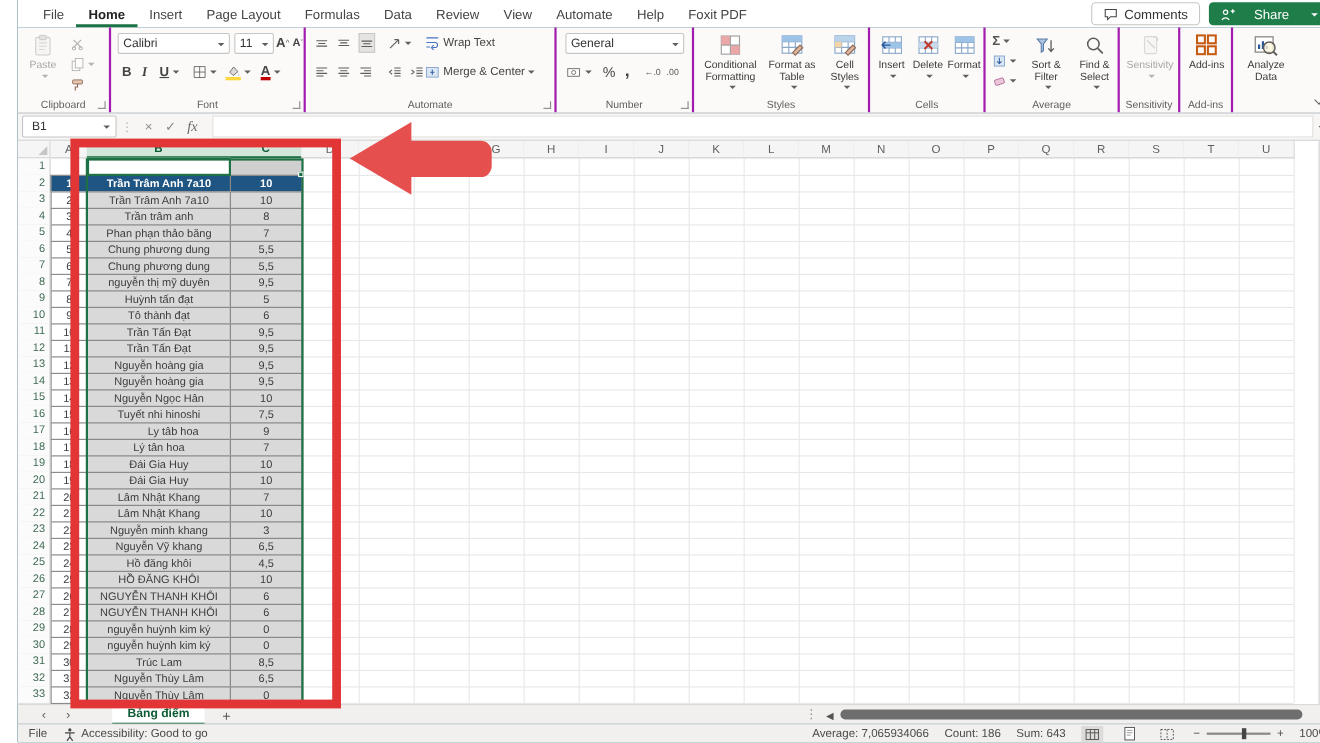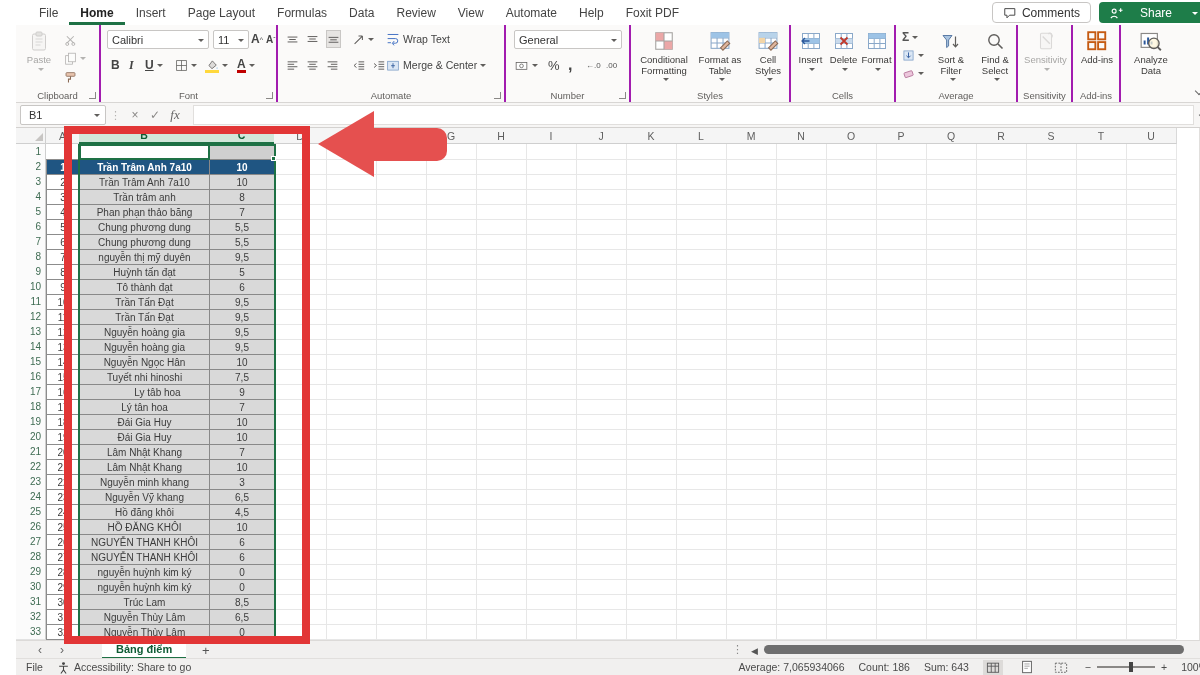--- a/index.html
+++ b/index.html
@@ -752,21 +752,21 @@
   <div class="statusbar">
     <div class="sbleft">
       <span>File</span>
       <span class="sbacc">
         <span>
             <svg width="13" height="13" viewBox="0 0 15 15" style="display:block">
               <circle cx="7.5" cy="3" r="1.7" fill="#444"></circle>
               <path d="M2.5 6 h10 M7.5 6 v4.2 M7.5 10.2 l-3 4.3 M7.5 10.2 l3 4.3" stroke="#444" stroke-width="1.2" fill="none"></path>
             </svg>
           </span>
-        <span>Accessibility: Share to go</span>
+        <span>Accessibility: Good to go</span>
       </span>
     </div>
     <div class="sbright">
       <span>Average: 7,065934066</span>
       <span>Count: 186</span>
       <span>Sum: 643</span>
       <span class="sbicon sel">
           <span>
             <svg width="14" height="13" viewBox="0 0 16 15" style="display:block">
               <rect x="1.5" y="2.5" width="13" height="10.5" fill="none" stroke="#555"></rect>

